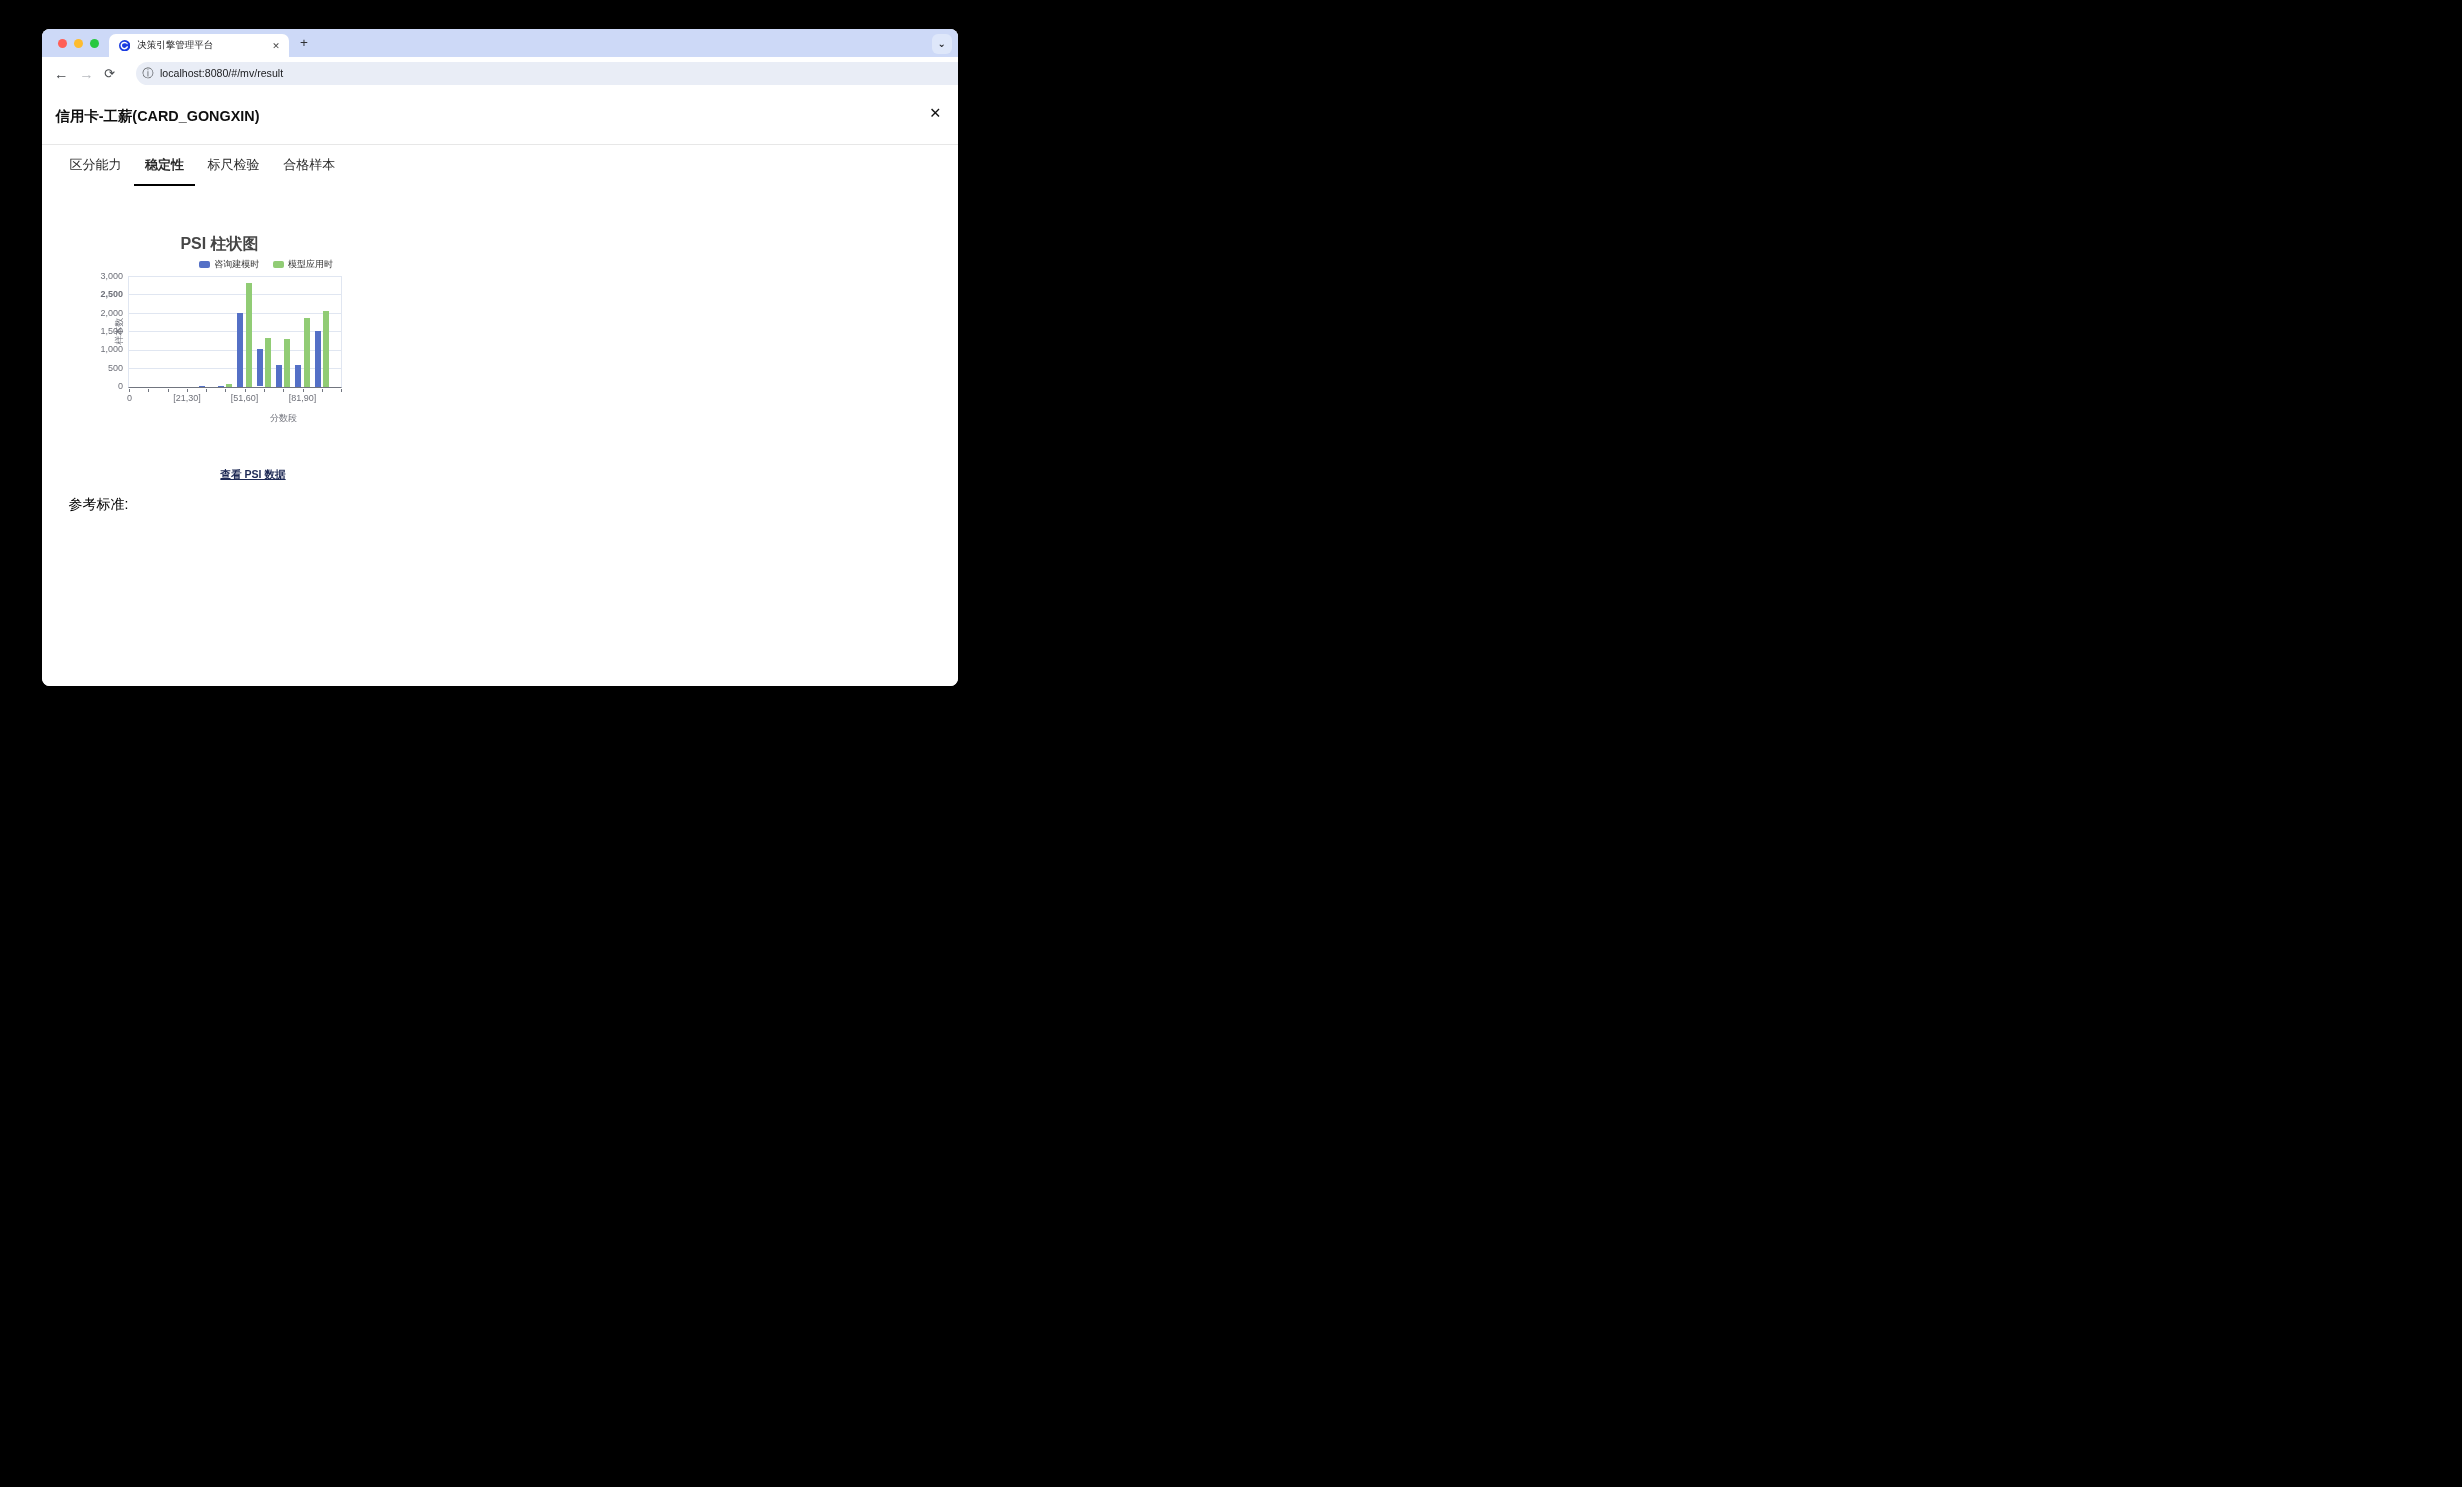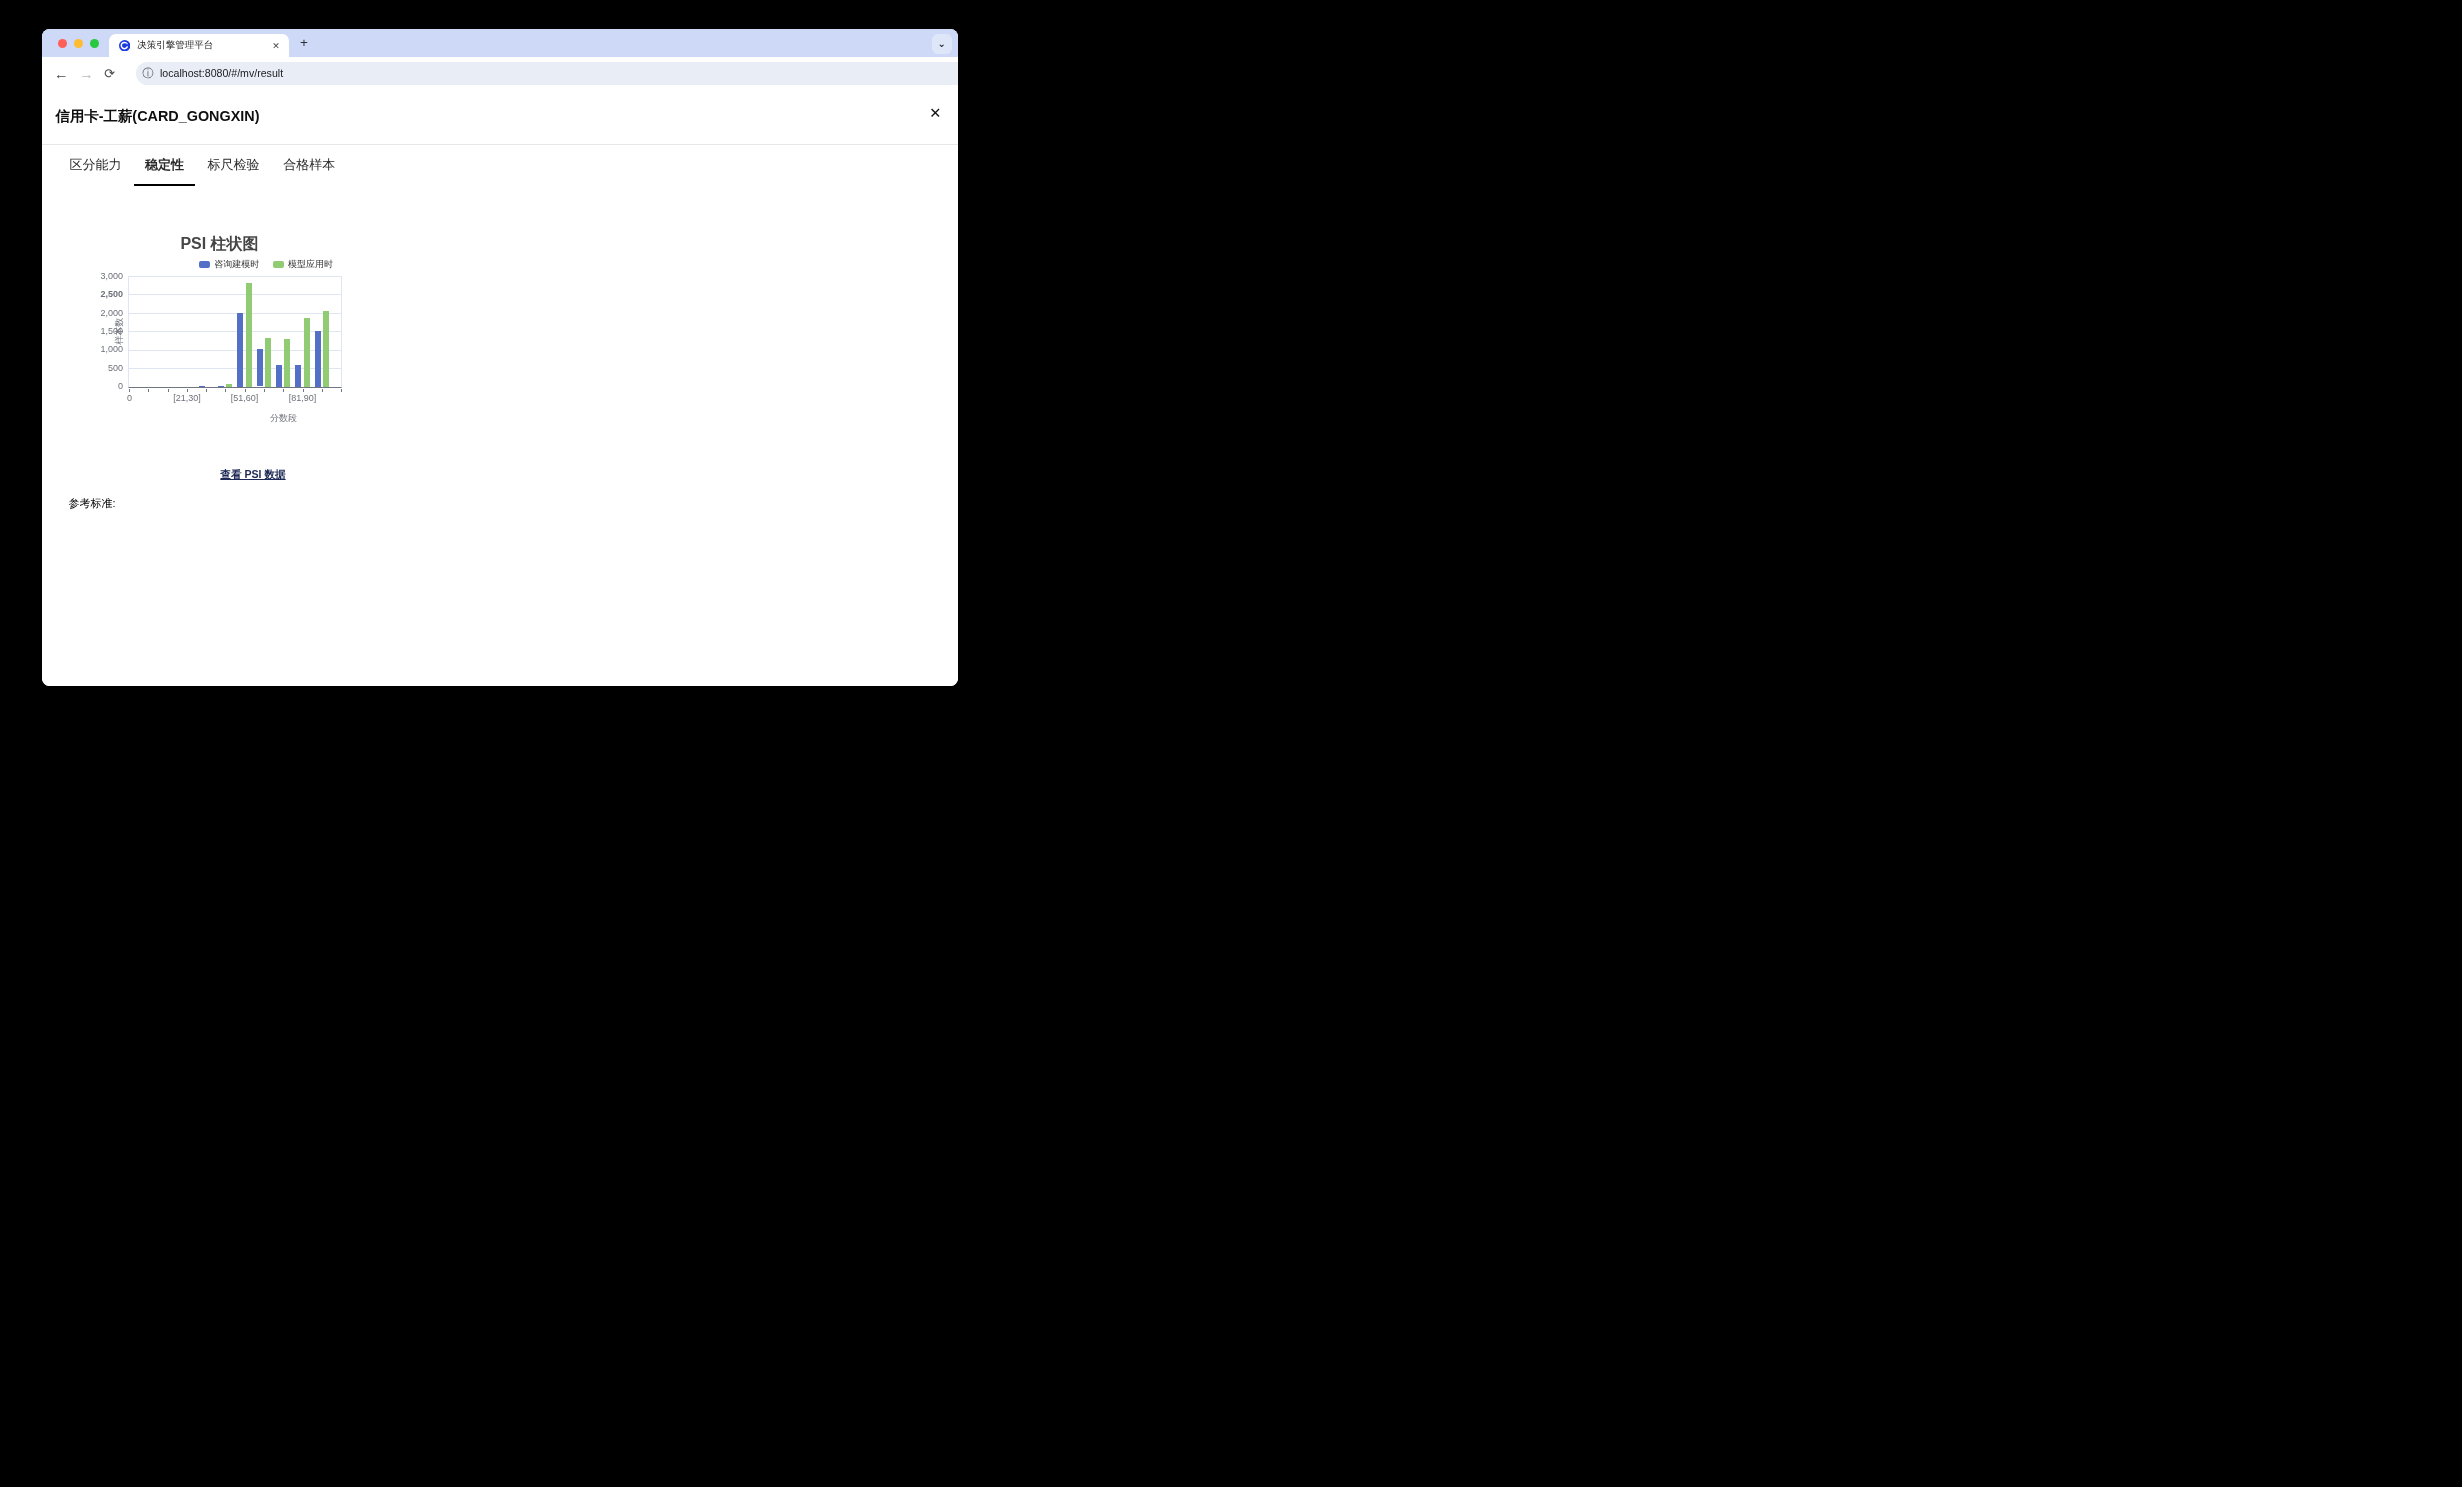--- a/index.html
+++ b/index.html
@@ -64,21 +64,21 @@
   .ytick-label{position:absolute;left:-45px;width:39px;text-align:right;font-size:9px;color:#6E7079;}
   .xtick-mark{position:absolute;width:0.8px;height:3px;background:#71757f;top:111px;margin-top:1.5px;}
   .xtick-label{position:absolute;top:117px;width:61px;text-align:center;font-size:9px;color:#6E7079;}
   .bar{position:absolute;width:6.4px;}
   .yaxis-name{position:absolute;left:-33px;top:50px;width:45px;height:10.6px;text-align:center;
     font-size:9px;color:#6E7079;transform:rotate(-90deg);}
   .xaxis-name{position:absolute;left:47px;width:121px;top:136px;text-align:right;font-size:9px;color:#6E7079;}
   
   .psi-link{position:absolute;left:135px;width:152px;top:378px;text-align:center;
     font-size:10.6px;font-weight:700;color:#1e2a55;text-decoration:underline;cursor:pointer;}
-  .ref-label{position:absolute;left:26.5px;top:406px;font-size:11px;color:#000;}
+  .ref-label{position:absolute;left:26.5px;top:406px;font-size:14px;color:#000;}
   table.ref{position:absolute;left:26.5px;top:426px;border-collapse:collapse;table-layout:fixed;width:369px;
     border:0.8px solid #878787;font-size:10.2px;color:#000;}
   table.ref td,table.ref th{border:0.8px solid #b5b5b5;height:16px;padding:0 4.5px;box-sizing:border-box;overflow:hidden;white-space:nowrap;}
   table.ref th{font-weight:700;text-align:center;}
   td.hl{background:#FAE3C4;}
   .col1{width:162px;} .col2{width:207px;}
 </style>
 </head>
 <body>
 

